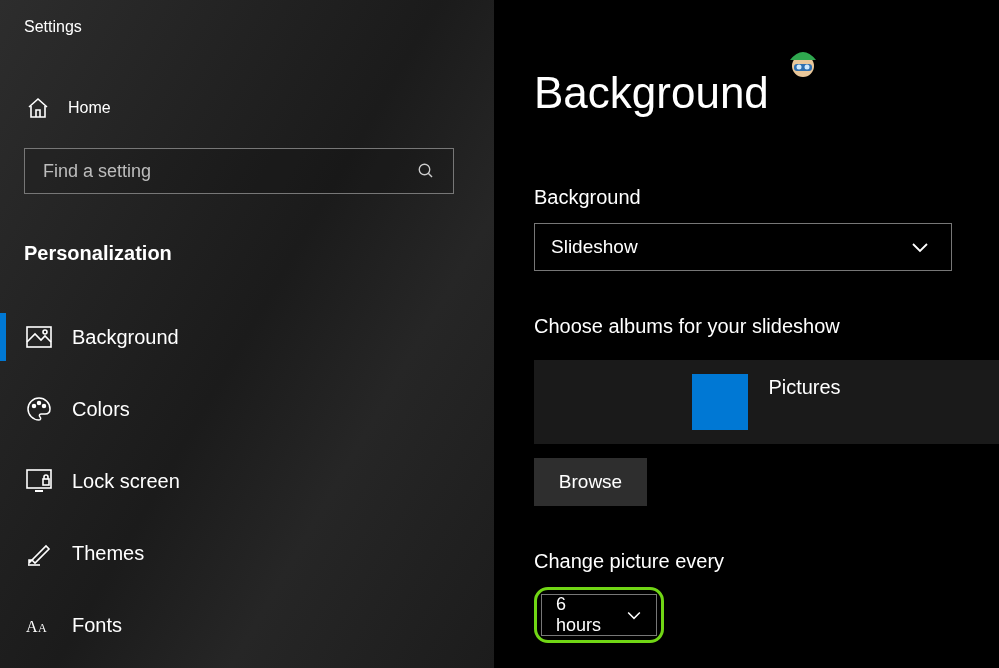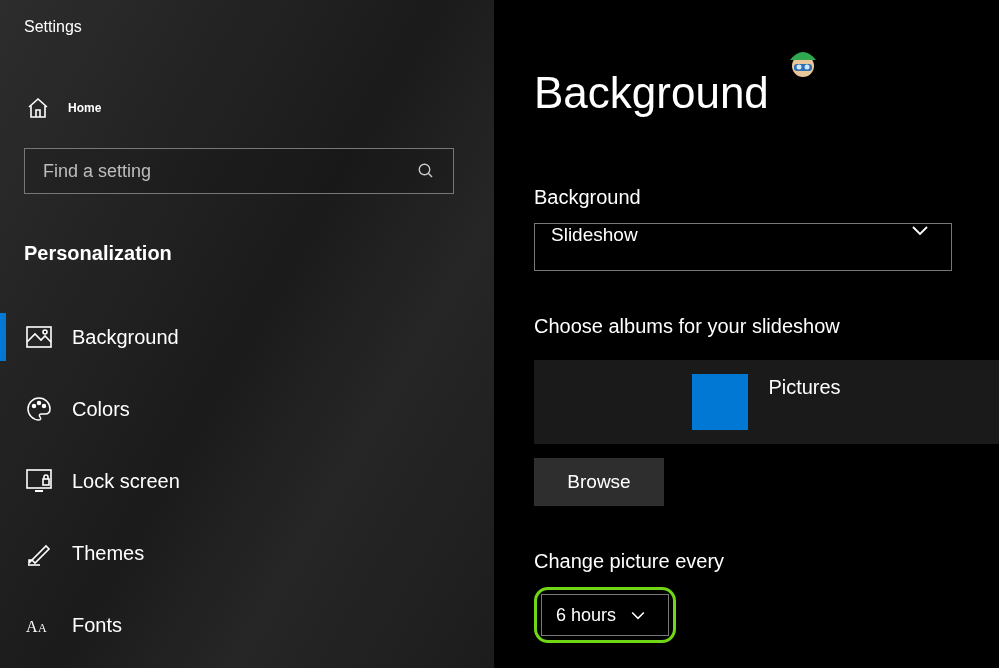--- a/index.html
+++ b/index.html
@@ -28,21 +28,21 @@
   }
   .home-row {
     display: flex;
     align-items: center;
     gap: 18px;
     padding: 0 0 0 26px;
     margin-top: 60px;
     cursor: pointer;
   }
   .home-row .icon { width: 24px; height: 24px; display: flex; align-items: center; justify-content: center;}
-  .home-row .label { font-size: 12px; font-weight: bold; }
+  .home-row .label { font-size: 16px; }
   .search-box {
     margin: 28px 0 16px 24px;
     width: 430px;
     height: 46px;
     border: 1px solid #777;
     display: flex;
     align-items: center;
     justify-content: space-between;
     padding: 0 18px;
     background: rgba(0,0,0,0.1);
@@ -105,21 +105,21 @@
     font-size: 20px;
     margin-top: 68px;
   }
   .field-label.small-gap { margin-top: 44px; }
   .select {
     margin-top: 14px;
     width: 418px;
     height: 48px;
     border: 1px solid #777;
     display: flex;
-    align-items: flex-start;
+    align-items: center;
     justify-content: space-between;
     padding: 0 22px 0 16px;
     font-size: 19px;
     cursor: pointer;
   }
   .album-row {
     margin-top: 22px;
     width: 465px;
     background: #1a1a1a;
     display: flex;
@@ -129,38 +129,38 @@
     cursor: pointer;
     justify-content: center;
   }
   .album-thumb {
     width: 56px; height: 56px;
     background: #0078d4;
   }
   .album-name { font-size: 20px; padding-top: 2px;}
   .browse-btn {
     margin-top: 14px;
-    width: 130px;
+    width: 113px;
     height: 48px;
     background: #2e2e2e;
     display: flex;
     align-items: center;
     justify-content: center;
     font-size: 19px;
     cursor: pointer;
   }
   .interval-wrap {
     display: inline-block;
     margin-top: 14px;
     border: 3px solid #71d615;
     border-radius: 14px;
     padding: 4px;
   }
   .interval-select {
-    width: 128px;
+    width: 116px;
     height: 42px;
     border: 1px solid #777;
     display: flex;
     align-items: center;
     gap: 14px;
     padding: 0 14px;
     font-size: 18px;
     cursor: pointer;
   }
   svg { display: block; }

